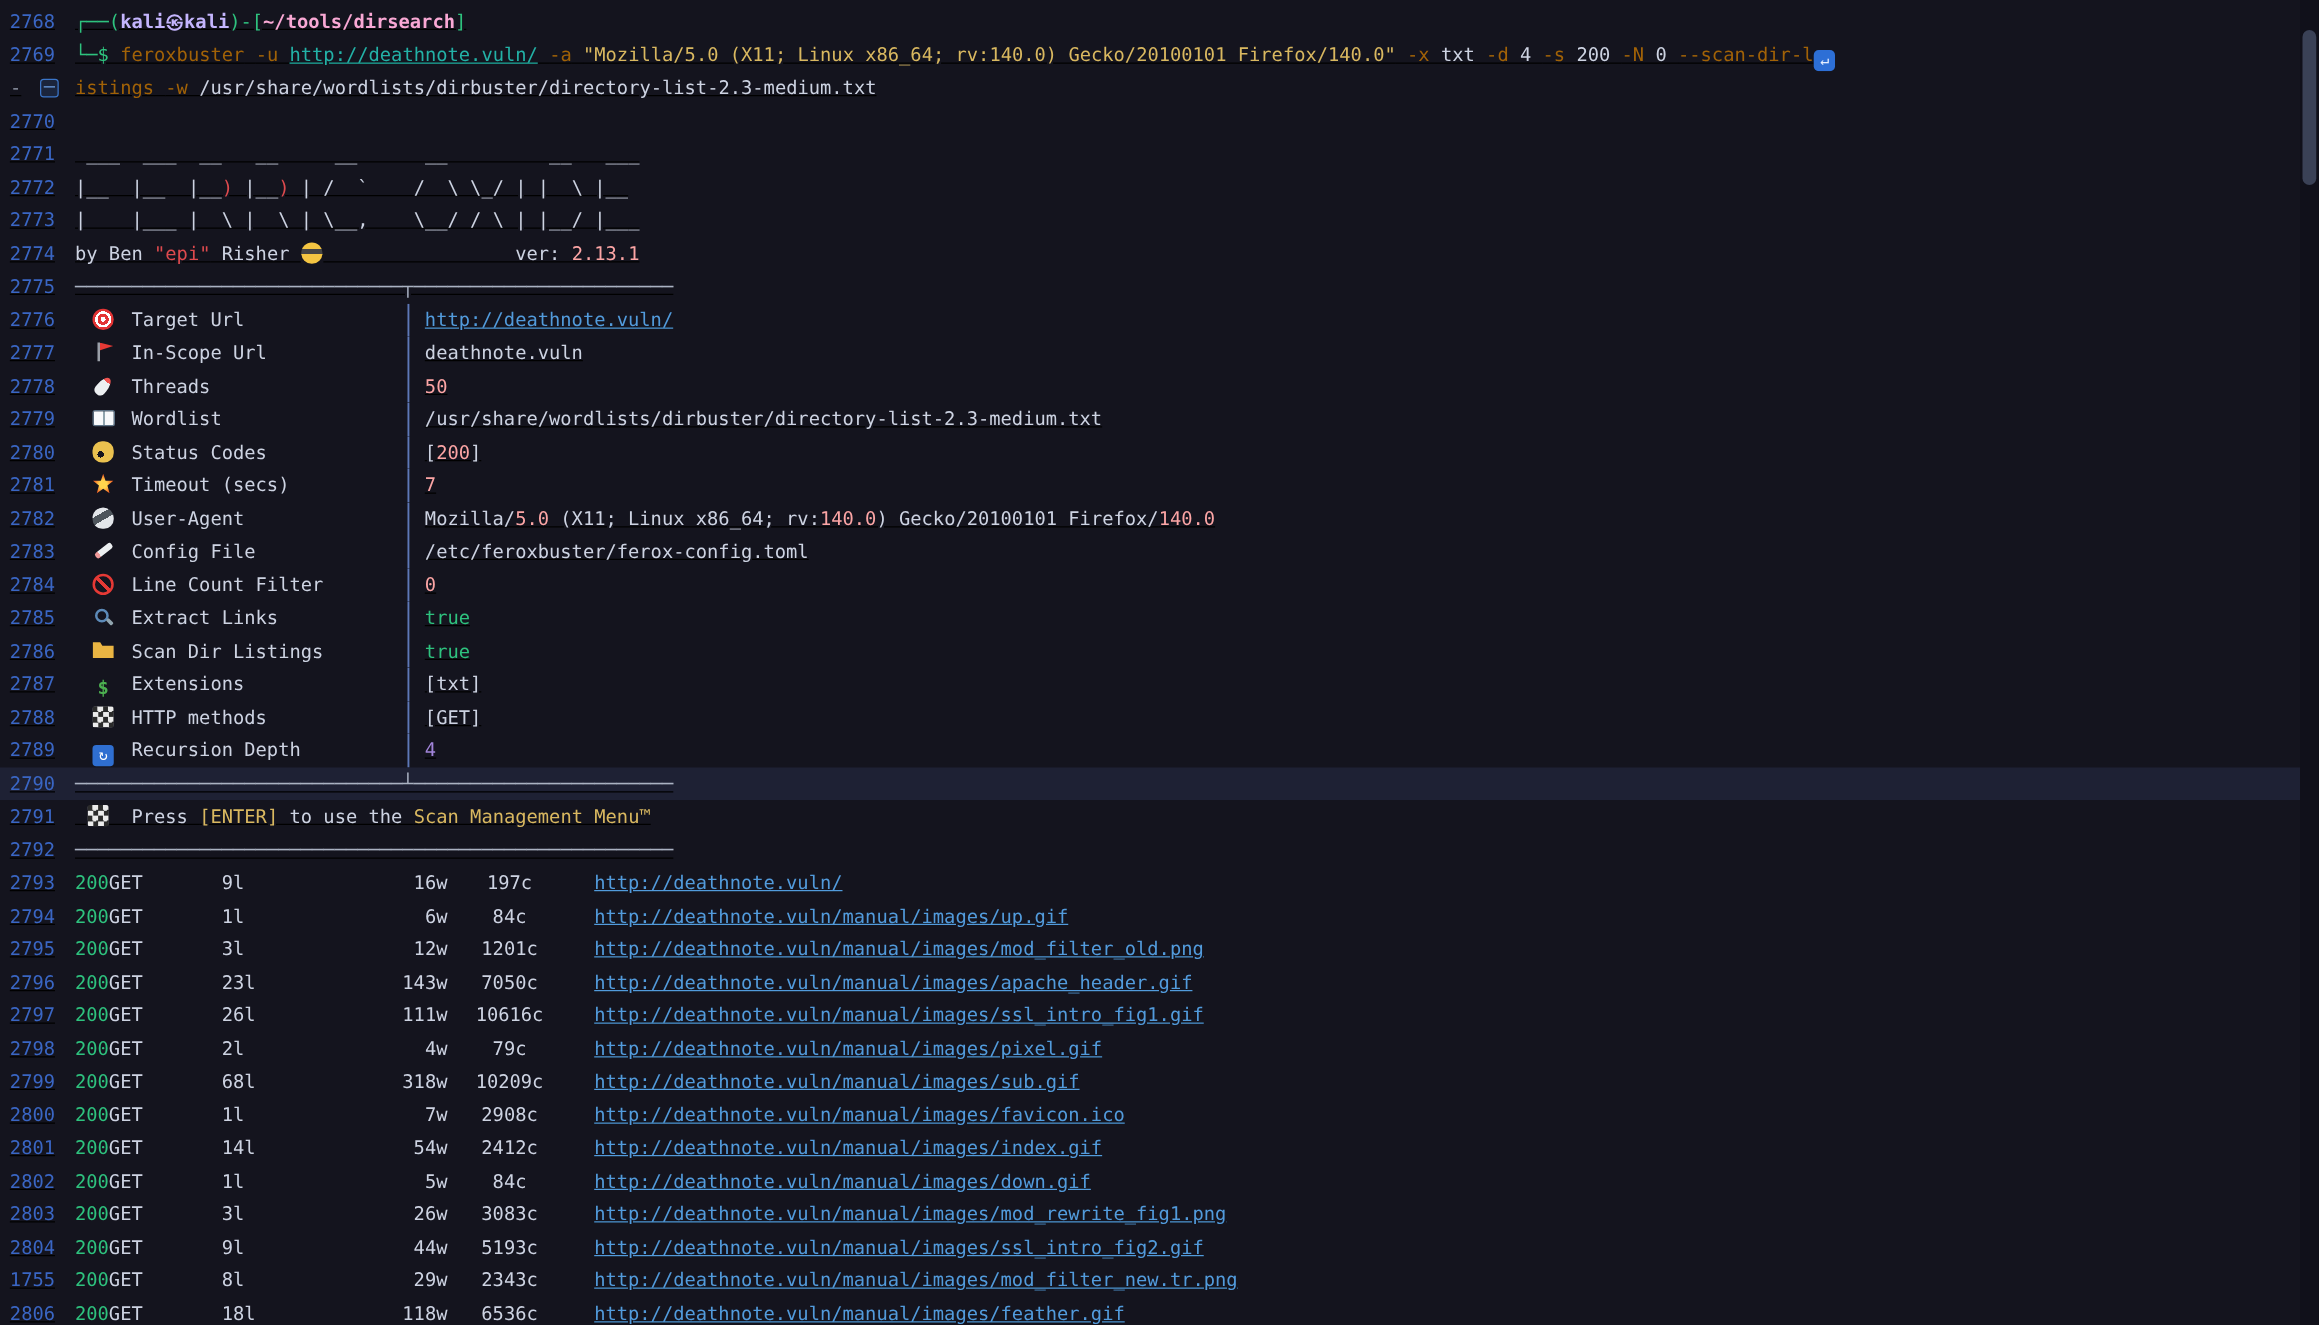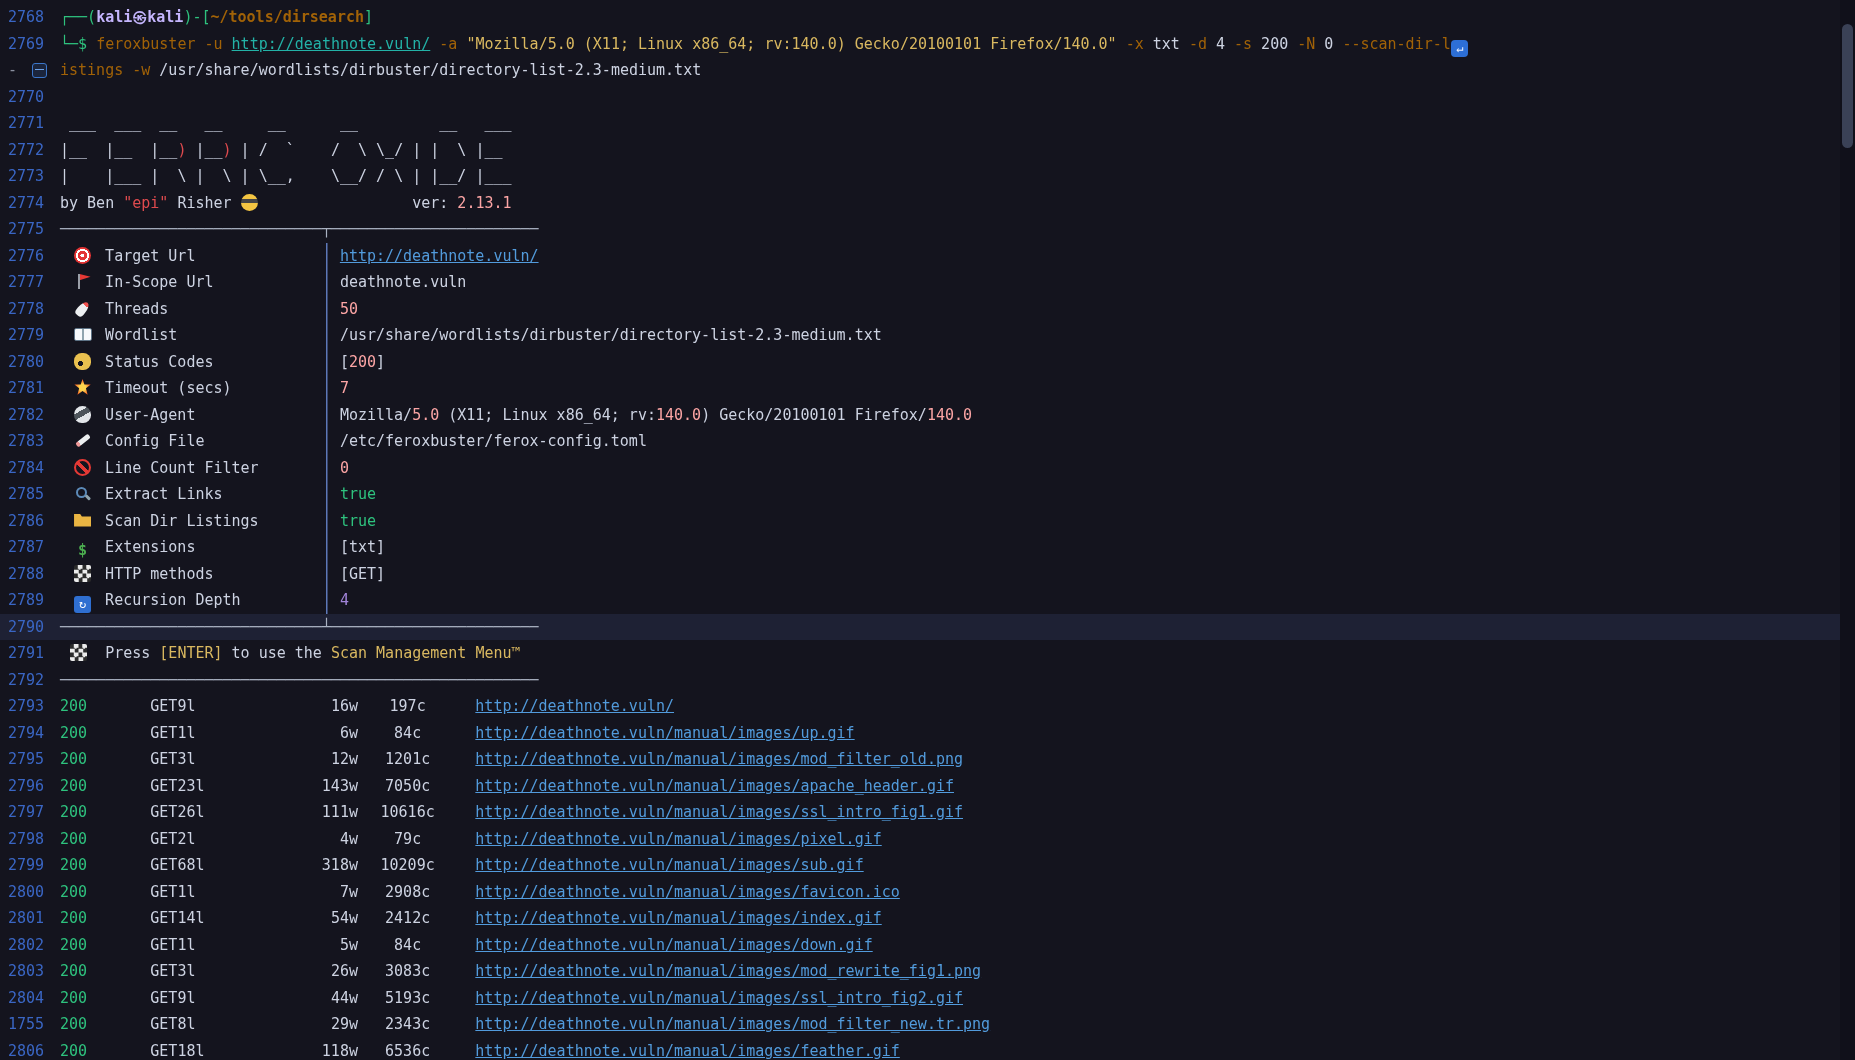--- a/index.html
+++ b/index.html
@@ -1,49 +1,49 @@
 <!DOCTYPE html>
 <html><head>
 <meta charset="utf-8">
 <style>
   html,body{margin:0;padding:0;background:#0d0d14;}
   #screen{position:relative;width:1855px;height:1060px;overflow:hidden;background:#14141e;
           font-family:"DejaVu Sans Mono",monospace;font-size:15px;}
-  #term{position:absolute;left:0;top:0;right:15px;bottom:0;padding-top:4px;overflow:hidden;}
+  #term{position:absolute;left:0;top:0;right:15px;bottom:0;padding-top:4px;overflow:hidden;text-decoration:underline;}
   .row{display:flex;height:26.5px;line-height:26.5px;}
   .row.cur{background:#1e2134;}
   .gutter{flex:0 0 52px;width:52px;box-sizing:border-box;text-align:right;padding-right:8px;
           color:#3a66c4;user-select:none;}
   .gutter.wrapg{display:flex;align-items:center;justify-content:space-between;padding:0 5px 0 8px;text-align:left;}
   .wrap-dash{color:#8a90a0;}
   .fold-box{display:inline-block;width:13px;height:13px;border:1px solid #3b76c9;border-radius:3px;
             background:rgba(59,118,201,.18);position:relative;}
   .fold-box::after{content:"";position:absolute;left:2px;right:2px;top:5px;height:1.5px;background:#6fa3e8;}
   .content{flex:1;white-space:pre;overflow:hidden;padding-left:8px;color:#cdd3e2;}
   
   .d{color:#cdd3e2}
   .grn{color:#2ec27e}
   .usr{color:#c4b5fd;font-weight:bold}
-  .pth{color:#a16207;font-weight:bold}
+  .pth{color:#f9a8d4;font-weight:bold}
   .cmd,.opt{color:#a16207}
   .urlu{color:#23b2a7;text-decoration:underline;cursor:pointer}
   .str,.yel{color:#d9b860}
   .blu{color:#fca5a5}
   .lnk{color:#529bdc;text-decoration:underline;cursor:pointer}
   .red{color:#de4a4e}
   .pur{color:#a184d9}
   .gry{color:#aab2c2}
   
   .w1{display:inline-block;width:1ch}
   .cfg-icon{display:inline-block;width:3ch;text-align:center}
   .cfg-label{display:inline-block;width:24ch}
   .vsep{display:inline-block;width:1ch;height:26.5px;vertical-align:top;color:transparent;
         background:linear-gradient(#5d78b8,#5d78b8) 50% 0/1.5px 100% no-repeat;}
   .col-status{display:inline-block;width:3ch}
-  .col-method{display:inline-block;width:10ch;text-align:right}
+  .col-method{display:inline-block;width:10ch;text-align:left}
   .col-lines{display:inline-block;width:10ch;}
   .col-words{display:inline-block;width:10ch;text-align:right}
   .col-chars{display:inline-block;width:11ch;text-align:center}
   .col-url{margin-left:2ch}
   .inline-ico{display:inline-block;width:2ch;text-align:center}
   
   .ico{display:inline-block;width:17px;height:17px;vertical-align:-3px;}
   .i-target{border-radius:50%;background:radial-gradient(circle,#fff 0 2px,#e33434 2px 4.5px,#fff 4.5px 6.5px,#e33434 6.5px 8.5px);}
   .i-flag{position:relative}
   .i-flag::before{content:"";position:absolute;left:4px;top:1px;width:1.5px;height:15px;background:#9a9fa8}

